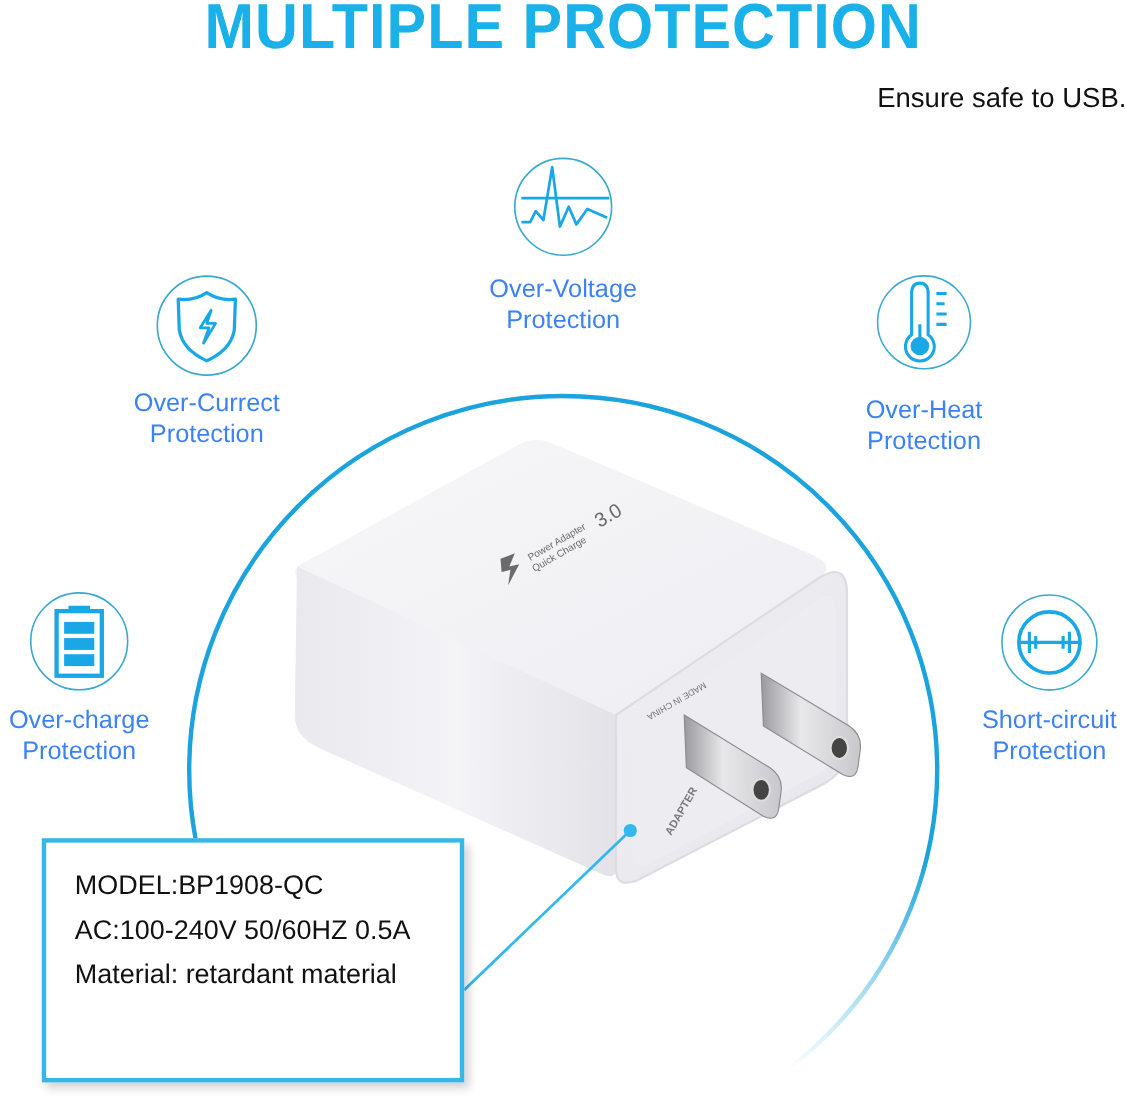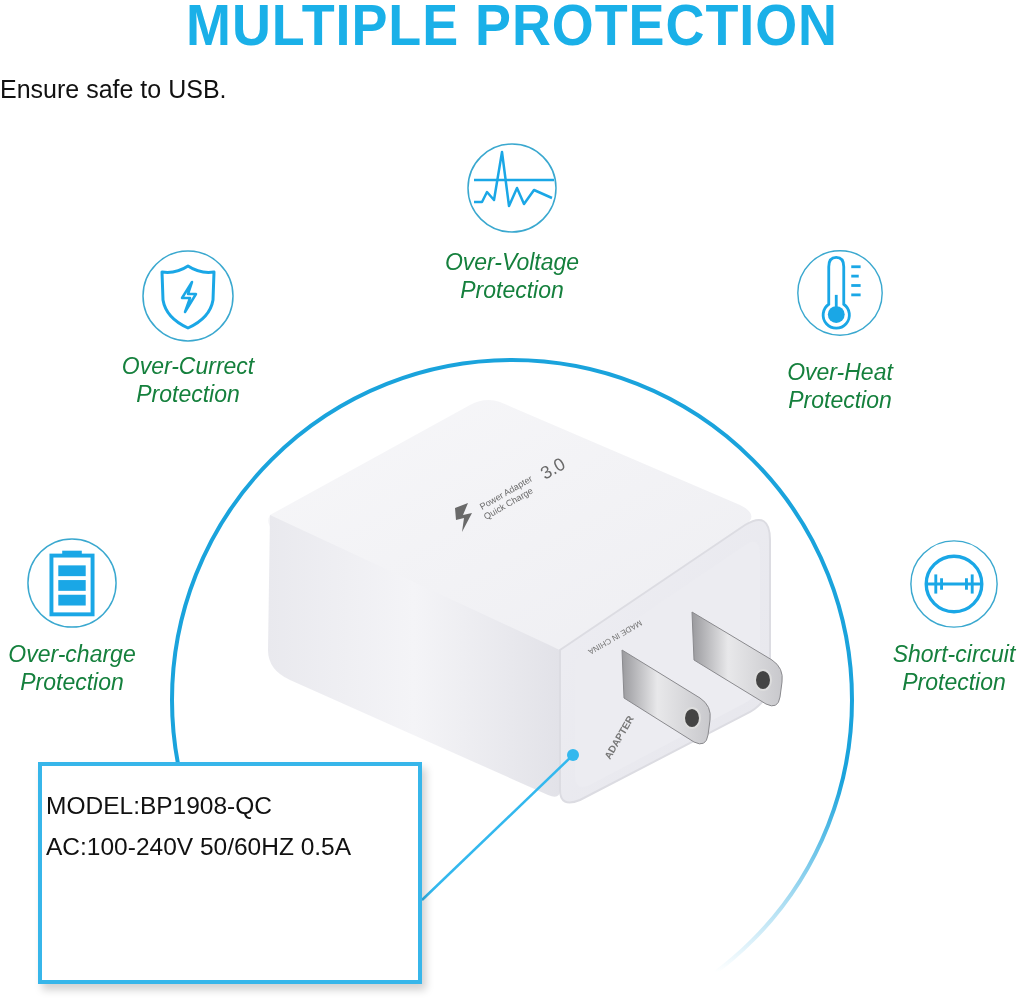--- a/index.html
+++ b/index.html
@@ -4,32 +4,32 @@
 <style>
   html, body { margin: 0; padding: 0; background: #ffffff; }
   body { width: 1024px; height: 1003px; position: relative; overflow: hidden; font-family: "Liberation Sans", sans-serif; }
   .title {
     position: absolute; left: 0; width: 1024px; top: 0px; text-align: center;
     font-family: "Liberation Sans", sans-serif; font-weight: bold; font-size: 58px;
     letter-spacing: 1px; color: #1ab0e8; line-height: 50px;
     transform: scaleX(0.93); transform-origin: center top;
   }
   .subtitle {
-    position: absolute; left: 0; width: 1024px; top: 74px; text-align: left;
+    position: absolute; left: 0; width: 1024px; top: 74px; text-align: right;
     font-size: 25px; color: #111; line-height: 30px;
   }
   .arc { position: absolute; left: 0; top: 0; width: 1024px; height: 1003px; pointer-events: none; }
   .feature { position: absolute; text-align: center; }
   .feature .icon-wrap { margin: 0 auto; }
-  .feature .label { font-size: 23px; line-height: 28px; color: #15803d; white-space: nowrap; font-style: italic; }
+  .feature .label { font-size: 23px; line-height: 28px; color: #3b82f6; white-space: nowrap; }
   .specbox {
     position: absolute; left: 38px; top: 762px; width: 384px; height: 222px;
     border: 4px solid #37b6ea; background: #fff; box-sizing: border-box;
     box-shadow: 4px 6px 8px rgba(0,0,0,0.18);
-    padding: 20px 0 0 4px;
+    padding: 20px 0 0 26px;
   }
   .specbox .line { font-size: 24.5px; line-height: 40.5px; color: #111; white-space: nowrap; }
   .dcsym { display: inline-block; width: 24px; height: 14px; vertical-align: middle; margin: 0 2px; position: relative; top: -2px; }
   .charger { position: absolute; left: 0; top: 0; width: 1024px; height: 1003px; }
 </style>
 </head>
 <body>
 
 <div class="title">MULTIPLE PROTECTION</div>
 <div class="subtitle">Ensure safe to USB.</div>
@@ -154,13 +154,14 @@
     <line x1="61" y1="42" x2="61" y2="54" stroke="#1aa7e6" stroke-width="3"></line>
     <line x1="67" y1="38" x2="67" y2="58" stroke="#1aa7e6" stroke-width="3"></line>
   </svg>
   <div class="label" style="margin-top:10px;">Short-circuit</div>
   <div class="label">Protection</div>
 </div>
 
 <div class="specbox">
   <div class="line">MODEL:BP1908-QC</div>
   <div class="line">AC:100-240V 50/60HZ 0.5A</div>
+  <div class="line">Material: retardant material</div>
 </div>
 
 </body></html>

